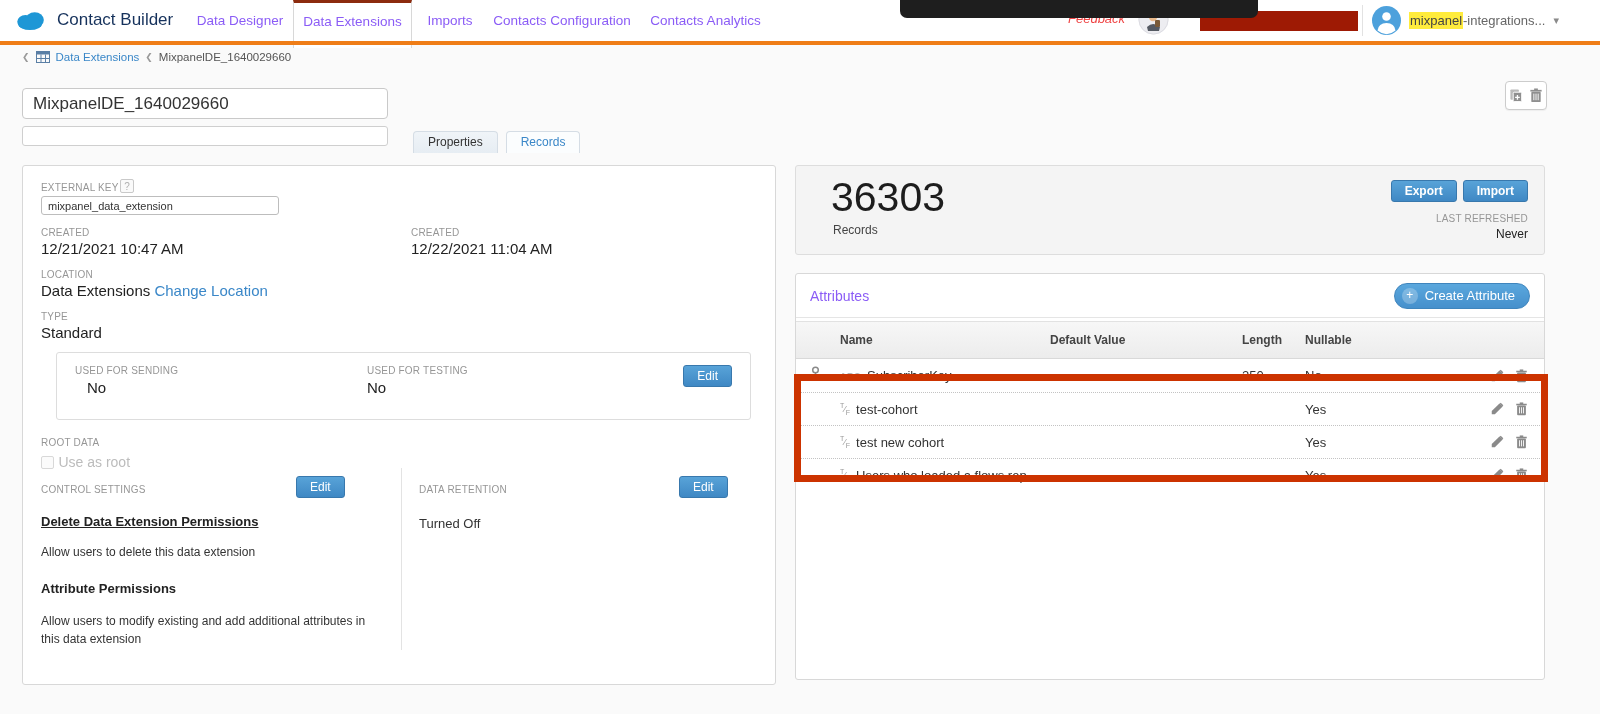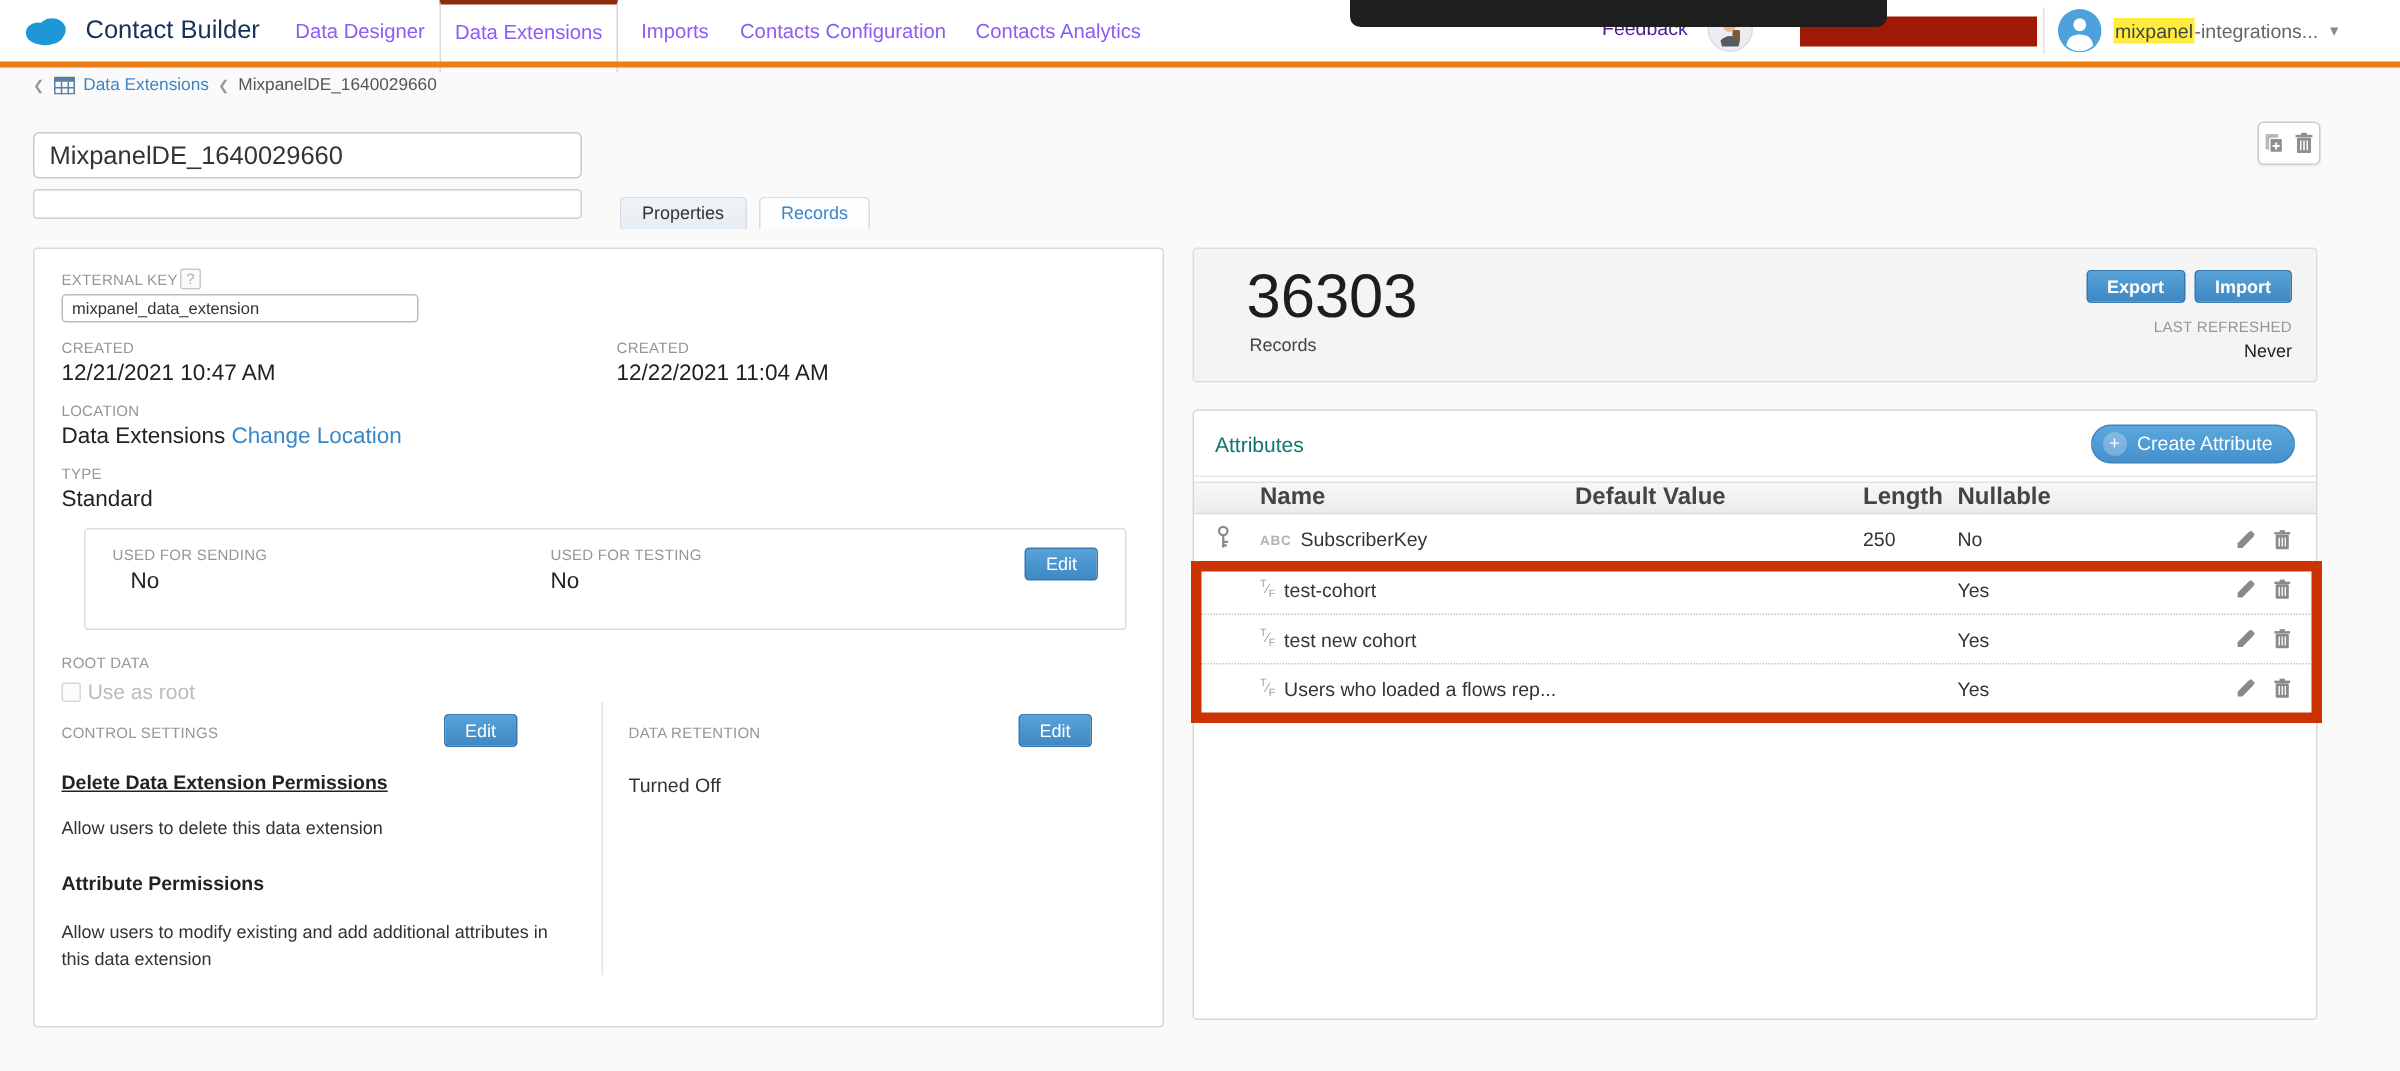--- a/index.html
+++ b/index.html
@@ -9,21 +9,21 @@
   
   .topnav { position:absolute; left:0; top:0; width:1600px; height:41px; background:#fff; z-index:2; }
   .orange-bar { position:absolute; left:0; top:41px; width:1600px; height:4px; background:#ef7d17; z-index:2; }
   .logo-wrap { position:absolute; left:14px; top:9px; display:flex; align-items:center; gap:9px; }
   .app-title { font-size:17px; color:#16325c; }
   .nav-item { position:absolute; top:0; height:41px; line-height:41px; font-size:13.5px; color:#8b5cf6; text-align:center; cursor:pointer; }
   .nav-item.active { top:0; height:48px; background:#fff; z-index:5; border-top:3px solid #8c2b0e;
     border-left:1px solid #d8d8d8; border-right:1px solid #d8d8d8; line-height:38px; }
   .redact-black { position:absolute; left:900px; top:0; width:358px; height:18px; background:#1e1e1e; border-radius:0 0 7px 7px; z-index:6; }
   .redact-red { position:absolute; left:1200px; top:11px; width:158px; height:20px; background:#9e1a04; z-index:5; }
-  .feedback { position:absolute; left:1068px; top:11px; font-size:13px; color:#4c1d95; z-index:4; cursor:pointer; }
+  .feedback { position:absolute; left:1068px; top:11px; font-size:13px; color:#ef4444; z-index:4; cursor:pointer;font-style:italic; }
   .mascot { position:absolute; left:1138px; top:4px; z-index:4; }
   .user-divider { position:absolute; left:1362px; top:5px; width:1px; height:31px; background:#e2e2e2; }
   .user-area { position:absolute; left:1372px; top:6px; display:flex; align-items:center; gap:8px; z-index:4; cursor:pointer; }
   .user-name { font-size:13px; color:#666; }
   .user-name .hl { background:#ffec3d; color:#444; padding:1px 1px; }
   .caret { font-size:11px; color:#8a8a8a; }
 
   
   .breadcrumb { position:absolute; left:22px; top:51px; display:flex; align-items:center; gap:6px; font-size:11.5px; }
   .crumb-chev { color:#9a9a9a; font-size:9px; }
@@ -64,33 +64,33 @@
 
   
   .big-count { position:absolute; left:35px; top:8px; font-size:41px; color:#1d1d1d; }
   .count-label { position:absolute; left:37px; top:57px; font-size:12px; color:#444; }
   .stats-buttons { position:absolute; right:16px; top:14px; display:flex; gap:6px; }
   .last-refreshed-lbl { position:absolute; right:16px; top:47px; font-size:10px; color:#969696; letter-spacing:.2px; }
   .last-refreshed-val { position:absolute; right:16px; top:61px; font-size:12px; color:#222; }
 
   
   .attrs-titlebar { height:44px; border-bottom:1px solid #e5e5e5; display:flex; align-items:center; justify-content:space-between; padding:0 14px; }
-  .attrs-title { font-size:14px; color:#0f766e; }
+  .attrs-title { font-size:14px; color:#8b5cf6; }
   .pill-btn { display:flex; align-items:center; gap:7px; background:linear-gradient(#5aa7dd,#4690cc); border:1px solid #3f85bd; color:#fff; font-size:13px; border-radius:14px; padding:4px 14px 4px 7px; cursor:pointer; }
   .pill-plus { display:inline-block; width:16px; height:16px; border-radius:50%; background:rgba(255,255,255,.25); text-align:center; line-height:15px; font-size:12px; }
 
   .attr-grid { display:flex; align-items:center; }
   .c-gutter { width:44px; padding-left:14px; }
   .c-name { width:210px; display:flex; align-items:center; gap:6px; }
   .c-default { width:192px; }
   .c-length { width:63px; }
   .c-nullable { width:97px; }
   .c-actions { flex:1; display:flex; justify-content:flex-end; gap:11px; padding-right:16px; }
 
-  .attr-header { height:22px; margin-top:3px; background:linear-gradient(#f7f7f7,#ececec); border-top:1px solid #e2e2e2; border-bottom:1px solid #d9d9d9; font-size:16px; font-weight:bold; color:#444; }
+  .attr-header { height:38px; margin-top:3px; background:linear-gradient(#f7f7f7,#ececec); border-top:1px solid #e2e2e2; border-bottom:1px solid #d9d9d9; font-size:12px; font-weight:bold; color:#444; }
   .attr-header .c-gutter { padding-left:14px; }
   .attr-row { height:33px; font-size:13px; color:#333; border-top:1px dotted #c3c3c3; background:#fff; }
   .attr-row:first-child { border-top:none; }
   .type-abc { font-size:9px; font-weight:bold; color:#b3b3b3; letter-spacing:.5px; }
   .type-tf { font-size:9px; color:#9a9a9a; line-height:1; }
   .type-tf sup { font-size:7px; } .type-tf sub { font-size:7px; }
   .icon-btn { cursor:pointer; display:inline-flex; }
 
   .red-highlight { position:absolute; left:-2px; top:100px; width:754px; height:108px; border:7px solid #cc3300; z-index:8; pointer-events:none; }
 </style>

